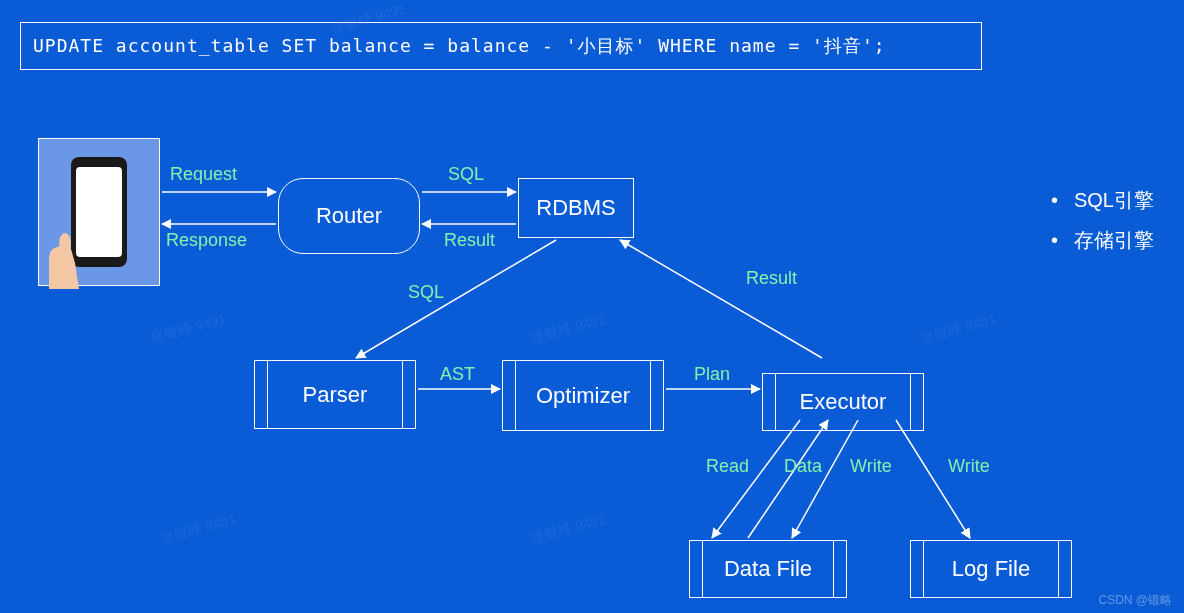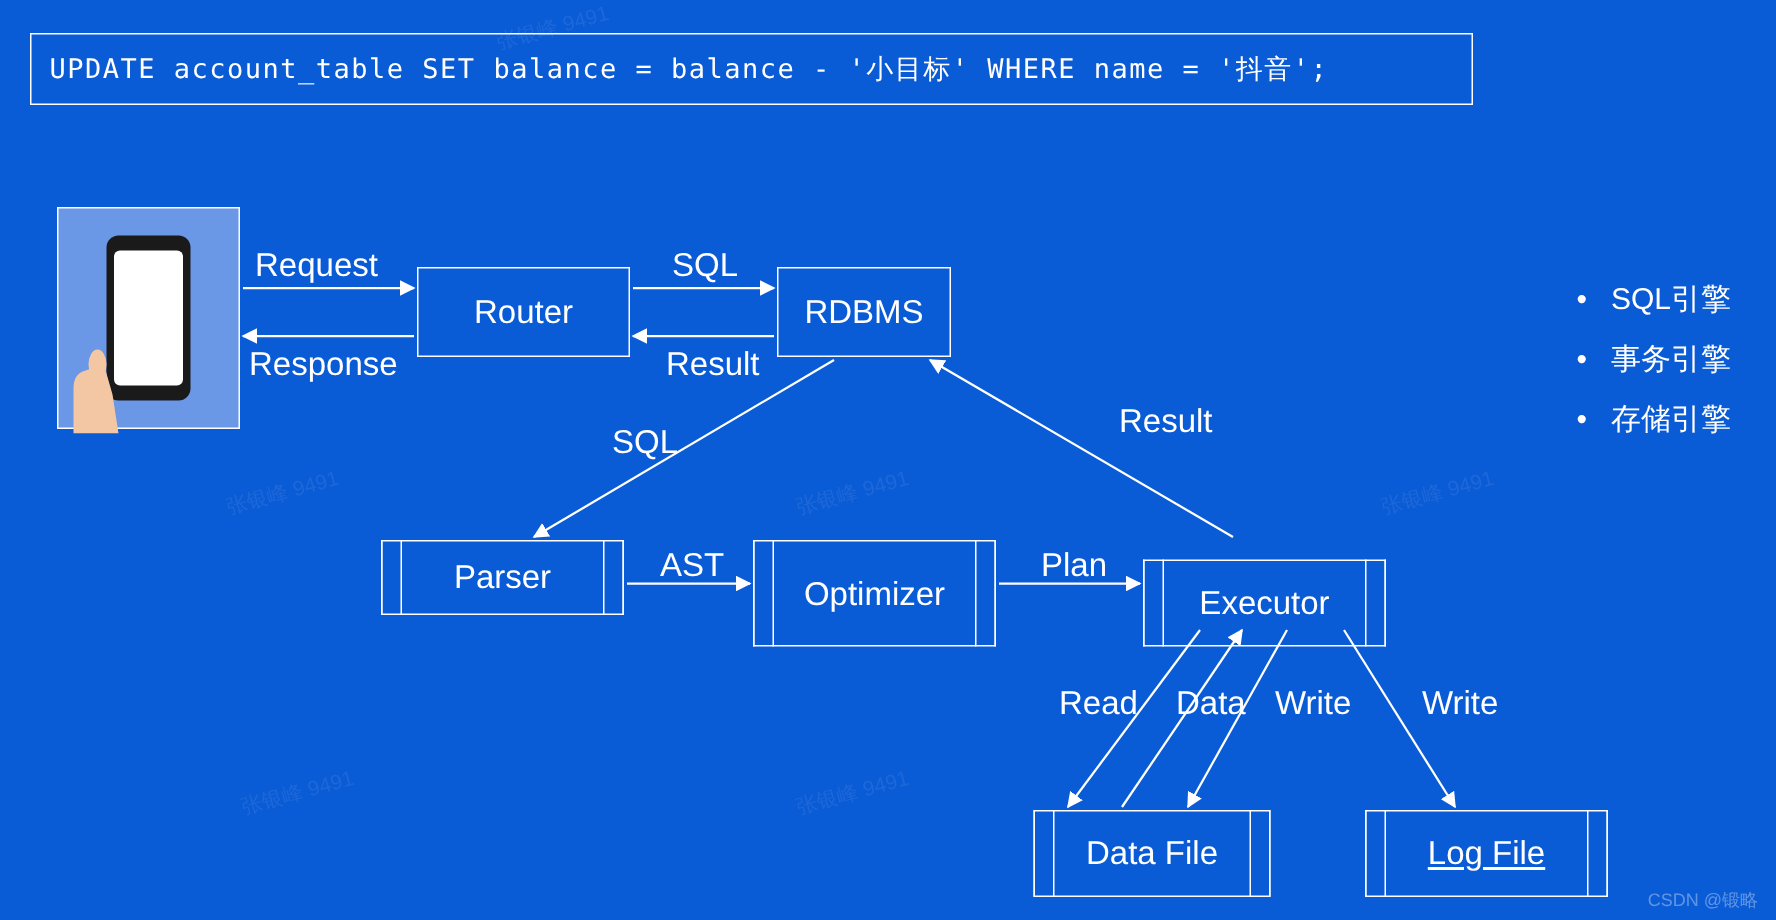--- a/index.html
+++ b/index.html
@@ -58,22 +58,22 @@
     position: absolute;
     top: -1px; bottom: -1px;
     width: 12px;
     border-left: 1.5px solid #fff;
     border-right: 1.5px solid #fff;
   }
   .box.comp::before { left: -1px; }
   .box.comp::after  { right: -1px; }
   .label {
     position: absolute;
-    font-size: 22px;
-    color: #ffffff;
+    font-size: 18px;
+    color: #86efac;
   }
   svg.arrows {
     position: absolute; left: 0; top: 0;
     width: 1184px; height: 613px;
     pointer-events: none;
   }
   .bullets {
     position: absolute;
     right: 30px; top: 180px;
     font-size: 20px;
@@ -104,39 +104,39 @@
 <div class="phone">
   <div class="phone-device">
     <div class="phone-screen"></div>
   </div>
   <svg class="hand" viewBox="0 0 70 70">
     <path d="M20 70 L20 40 Q20 30 28 28 L34 26 Q40 24 42 30 L46 44 L50 70 Z" fill="#f3c7a4"></path>
     <ellipse cx="36" cy="24" rx="6" ry="10" fill="#f3c7a4"></ellipse>
   </svg>
 </div>
 
-<div class="box" style="left:278px; top:178px; width:142px; height:60px;">
+<div class="box" style="left:278px; top:178px; width:142px; height:76px;border-radius:25px;">
   <span>Router</span>
 </div>
 <div class="box" style="left:518px; top:178px; width:116px; height:60px;">
   <span>RDBMS</span>
 </div>
-<div class="box comp" style="left:254px; top:360px; width:162px; height:50px;">
+<div class="box comp" style="left:254px; top:360px; width:162px; height:69px;">
   <span>Parser</span>
 </div>
 <div class="box comp" style="left:502px; top:360px; width:162px; height:71px;">
   <span>Optimizer</span>
 </div>
 <div class="box comp" style="left:762px; top:360px; width:162px; height:58px;margin-top:13px;">
   <span>Executor</span>
 </div>
 <div class="box comp" style="left:689px; top:540px; width:158px; height:58px;">
   <span>Data File</span>
 </div>
-<div class="box comp" style="left:910px; top:540px; width:162px; height:58px;text-decoration:underline;">
+<div class="box comp" style="left:910px; top:540px; width:162px; height:58px;">
   <span>Log File</span>
 </div>
 
 <svg class="arrows">
   <defs>
     <marker id="ah" viewBox="0 0 10 10" refX="9" refY="5" markerWidth="7" markerHeight="7" orient="auto-start-reverse">
       <path d="M0 0 L10 5 L0 10 z" fill="#fff"></path>
     </marker>
   </defs>
 
@@ -170,21 +170,20 @@
 <div class="label" style="left:746px; top:268px;">Result</div>
 <div class="label" style="left:440px; top:364px;">AST</div>
 <div class="label" style="left:694px; top:364px;">Plan</div>
 <div class="label" style="left:706px; top:456px;">Read</div>
 <div class="label" style="left:784px; top:456px;">Data</div>
 <div class="label" style="left:850px; top:456px;">Write</div>
 <div class="label" style="left:948px; top:456px;">Write</div>
 
 <ul class="bullets">
   <li>SQL引擎</li>
-  <li>事务引擎</li>
   <li>存储引擎</li>
 </ul>
 
 <div class="wm" style="left:330px; top:10px;">张银峰 9491</div>
 <div class="wm" style="left:150px; top:320px;">张银峰 9491</div>
 <div class="wm" style="left:530px; top:320px;">张银峰 9491</div>
 <div class="wm" style="left:920px; top:320px;">张银峰 9491</div>
 <div class="wm" style="left:160px; top:520px;">张银峰 9491</div>
 <div class="wm" style="left:530px; top:520px;">张银峰 9491</div>
 

